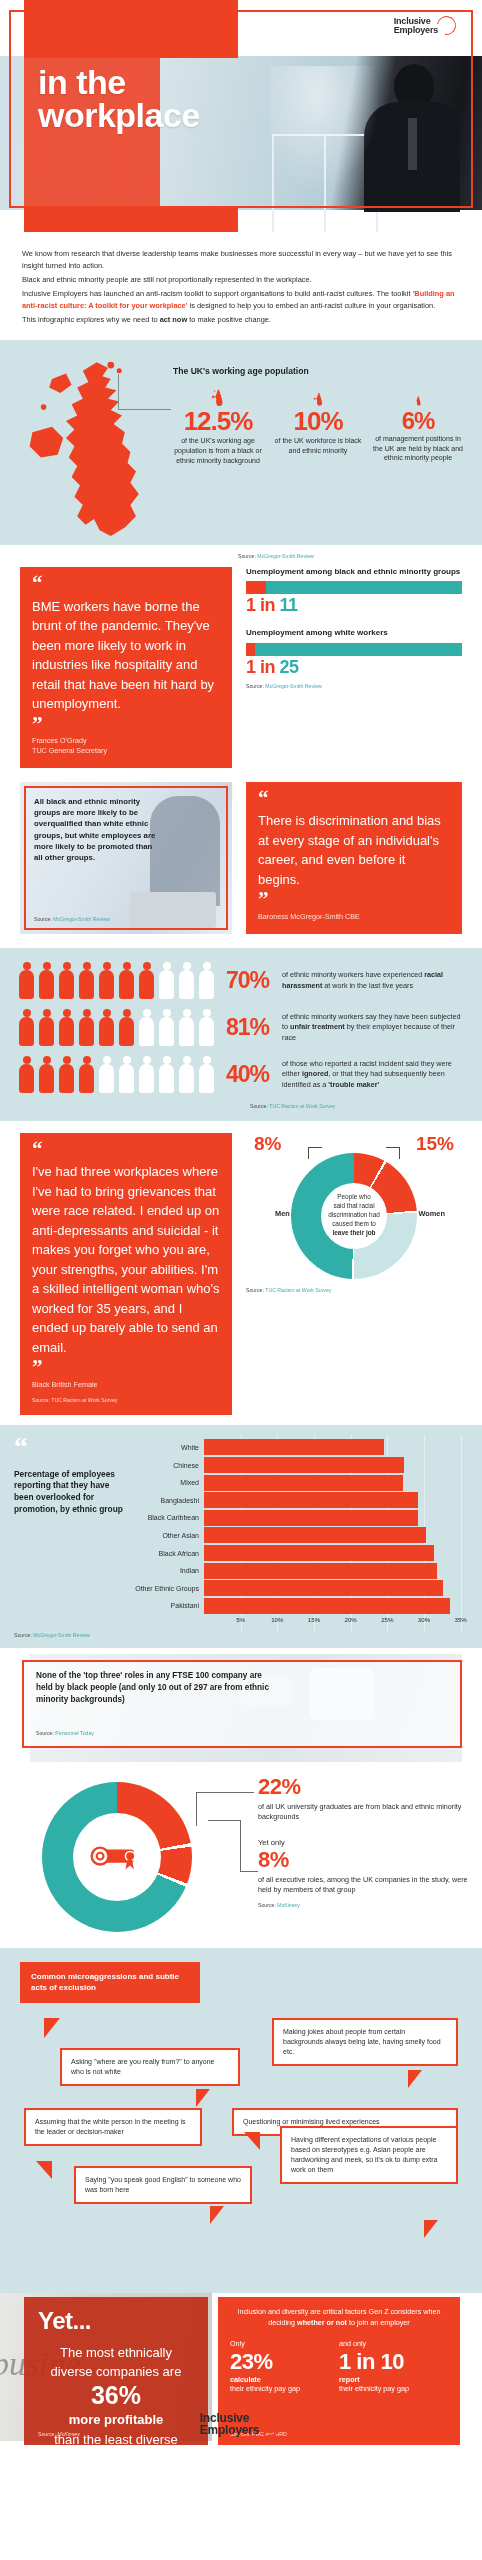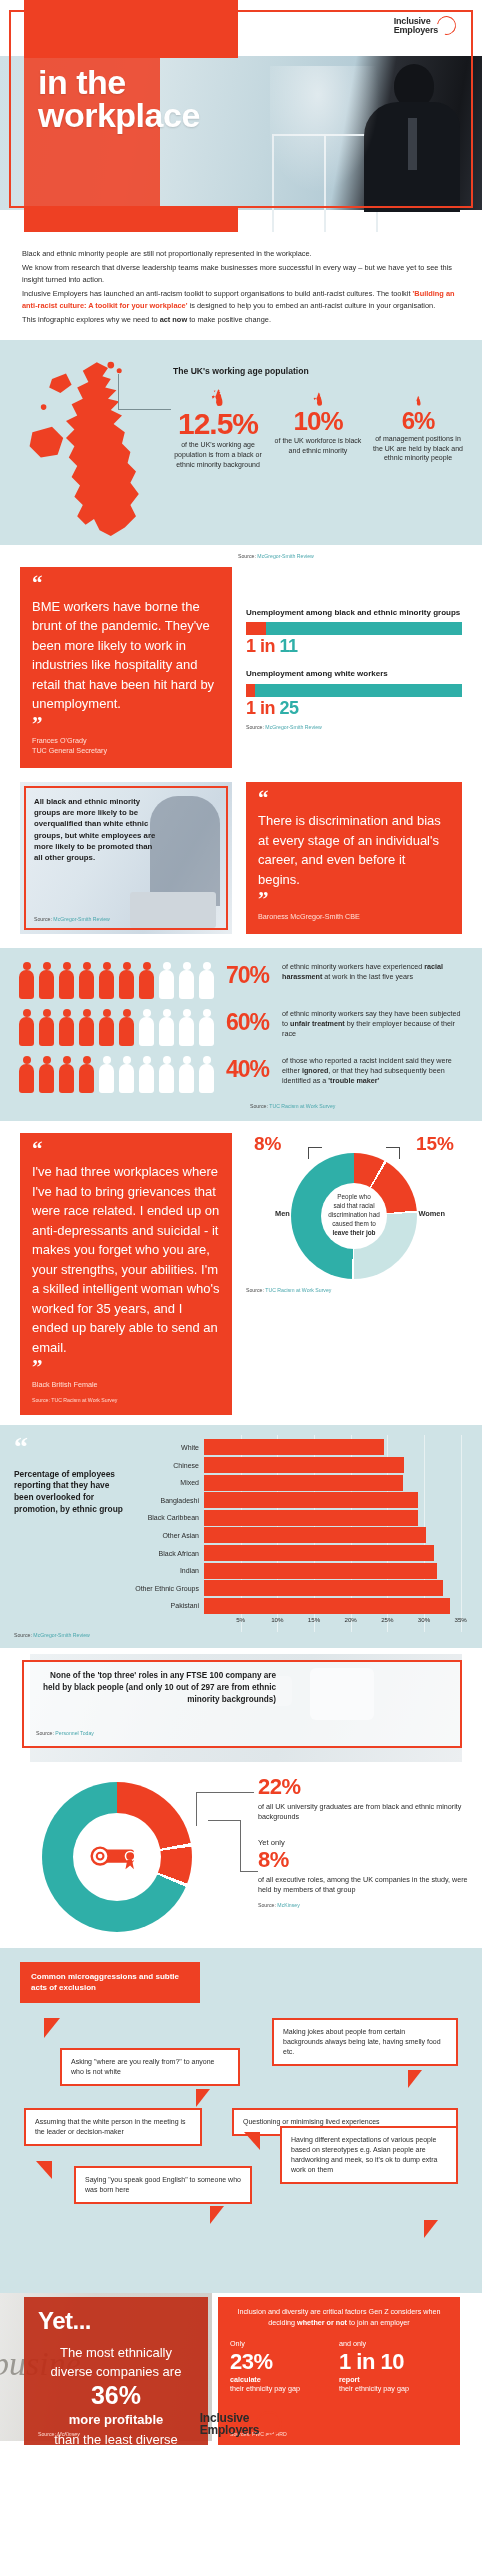--- a/index.html
+++ b/index.html
@@ -44,21 +44,21 @@
   
   .sec-blue { background:#cfe3e6; position:relative; }
   .ukpop { height:205px; position:relative; overflow:hidden; }
   .uk-map { position:absolute; left:24px; top:18px; width:140px; height:185px; }
   .ukpop-title { position:absolute; left:173px; top:26px; font-size:8.6px; font-weight:bold; color:#1d1d1d; }
   .leader { position:absolute; left:118px; top:34px; width:52px; height:36px; border-left:1px solid #7a8f93; border-bottom:0; }
   .leader:after{ content:""; position:absolute; left:0; bottom:0; width:52px; height:1px; background:#7a8f93;}
   .stats-row { position:absolute; left:168px; top:46px; width:300px; display:flex; }
   .stat { flex:1; text-align:center; padding:0 4px; }
   .stat-icon { height:22px; display:flex; align-items:flex-end; justify-content:center; }
-  .stat-big { font-size:30px; font-weight:bold; color:#EE4023; line-height:1.05; letter-spacing:-1px; }
+  .stat-big { font-size:26px; font-weight:bold; color:#EE4023; line-height:1.05; letter-spacing:-1px; }
   .stat-big.s2 { font-size:26px; }
   .stat-big.s3 { font-size:24px; }
   .stat-sub { font-size:7px; line-height:1.38; color:#2b2b2b; margin-top:1px; }
   .src { font-size:5.2px; color:#4a4a4a; }
   .src i { color:#4aa7ad; font-style:normal; }
 
   
   .quote-red { background:#EE4023; color:#fff; padding:10px 12px 12px 12px; }
   .qmark { font-size:21px; font-weight:bold; line-height:0.6; color:#fff; font-family:"Liberation Serif", serif; }
   .qtext { font-size:13px; font-weight:normal; line-height:1.5; margin:7px 0 4px; }
@@ -67,21 +67,21 @@
   
   .unemp-h { font-size:8px; font-weight:bold; line-height:1.3; color:#1d1d1d; margin-bottom:4px; }
   .uebar { height:13px; display:flex; margin-bottom:1px; }
   .uebar .red { background:#EE4023; }
   .uebar .teal { background:#2FAFA8; flex:1; }
   .ratio { font-size:18px; font-weight:bold; letter-spacing:-0.5px; }
   .ratio .r { color:#EE4023; } .ratio .t { color:#2FAFA8; }
 
   
   .people-sec { background:#cfe3e6; padding:14px 18px 12px; }
-  .prow { display:flex; margin-bottom:9px; }
+  .prow { display:flex; align-items:center; margin-bottom:9px; }
   .picons { display:flex; gap:3px; width:208px; }
   .pfig { width:17px; height:38px; position:relative; }
   .pfig .hd { position:absolute; left:4.5px; top:0; width:8px; height:8px; border-radius:50%; }
   .pfig .bd { position:absolute; left:1px; top:8.5px; width:15px; height:29px; border-radius:7px 7px 3px 3px; }
   .pfig.on .hd, .pfig.on .bd { background:#EE4023; }
   .pfig.off .hd, .pfig.off .bd { background:#ffffff; }
   .pnum { font-size:23px; font-weight:bold; color:#EE4023; letter-spacing:-1px; width:56px; }
   .ptext { font-size:7.2px; line-height:1.42; color:#2b2b2b; flex:1; }
 
   
@@ -106,21 +106,21 @@
   .xaxis { display:flex; margin-left:72px; position:relative; height:12px; margin-top:2px; }
   .xtick { position:absolute; font-size:6.2px; color:#2b2b2b; transform:translateX(-50%); }
 
   
   .ftse { position:relative; height:120px; background:#ffffff; }
   .ftse-photo { position:absolute; left:30px; top:6px; width:432px; height:108px;
      background:linear-gradient(110deg,#eef2f4 0%,#e3e9ec 35%,#dfe6e9 60%,#eceff1 100%); }
   .ftse-photo:before { content:""; position:absolute; left:210px; top:22px; width:52px; height:30px; background:#e7ecef; border-radius:5px; }
   .ftse-photo:after { content:""; position:absolute; left:280px; top:14px; width:64px; height:52px; background:#f2f5f6; border-radius:6px; }
   .ftse-frame { position:absolute; left:22px; top:12px; width:440px; height:88px; border:2px solid #EE4023; background:rgba(255,255,255,.62); }
-  .ftse-txt { position:absolute; left:36px; top:22px; width:240px; font-size:8.2px; font-weight:bold; line-height:1.45; color:#1d1d1d;text-align:right; }
+  .ftse-txt { position:absolute; left:36px; top:22px; width:240px; font-size:8.2px; font-weight:bold; line-height:1.45; color:#1d1d1d; }
   .ftse-src { position:absolute; left:36px; top:82px; }
 
   
   .grad-sec { background:#fff; position:relative; height:180px; }
   .grad-donut { position:absolute; left:42px; top:14px; width:150px; height:150px; border-radius:50%; }
   .grad-hole { position:absolute; left:50%; top:50%; transform:translate(-50%,-50%); width:88px; height:88px; border-radius:50%; background:#fff; }
   .scroll-ic { position:absolute; left:50%; top:50%; transform:translate(-50%,-50%); width:58px; height:30px; }
 
   
   .micro { background:#cfe3e6; position:relative; height:345px; }
@@ -179,22 +179,22 @@
     <div class="hero-logo logo">
       <div class="logo-text">
         <div>Inclusive</div>
         <div>Employers</div>
       </div>
       <div class="logo-ring"></div>
     </div>
   </div>
 
   <div class="intro">
+    <p>We know from research that diverse leadership teams make businesses more successful in every way – but we have yet to see this insight turned into action.</p>
     <p>Black and ethnic minority people are still not proportionally represented in the workplace.</p>
-    <p>We know from research that diverse leadership teams make businesses more successful in every way – but we have yet to see this insight turned into action.</p>
     <p><span>Inclusive Employers has launched an anti-racism toolkit to support organisations to build anti-racist cultures. The toolkit </span><span class="red-b">'Building an anti-racist culture: A toolkit for your workplace'</span><span> is designed to help you to embed an anti-racist culture in your organisation.</span></p>
     <p><span>This infographic explores why we need to </span><span class="bold">act now</span><span> to make positive change.</span></p>
   </div>
 
   <div class="sec-blue ukpop">
     <svg class="uk-map" viewBox="0 0 100 130">
       <path fill="#EE4023" d="M52 2 L60 6 L56 12 L62 14 L58 20 L66 22 L60 28 L68 30 L62 36 L70 40 L64 46 L72 52 L70 60 L76 66 L74 74 L80 80 L76 88 L82 96 L76 104 L80 112 L72 120 L62 126 L54 122 L50 114 L44 118 L38 112 L42 104 L36 98 L40 90 L34 84 L38 76 L32 70 L36 62 L30 56 L36 50 L30 44 L38 40 L34 32 L42 28 L38 20 L46 16 L42 8 Z"></path>
       <path fill="#EE4023" d="M6 52 L20 48 L28 56 L24 68 L12 70 L4 62 Z"></path>
       <path fill="#EE4023" d="M20 14 L30 10 L34 18 L26 24 L18 20 Z"></path>
       <circle fill="#EE4023" cx="62" cy="4" r="2.4"></circle>
@@ -246,21 +246,21 @@
         <div class="quote-red">
           <div class="qmark">“</div>
           <div class="qtext">BME workers have borne the brunt of the pandemic. They've been more likely to work in industries like hospitality and retail that have been hit hard by unemployment.</div>
           <div class="qmark">”</div>
           <div class="qattrib">
             <div>Frances O'Grady</div>
             <div>TUC General Secretary</div>
           </div>
         </div>
       </div>
-      <div style="flex:1;margin-top:41px;">
+      <div style="flex:1;">
         <div class="unemp-h">Unemployment among black and ethnic minority groups</div>
         <div class="uebar">
           <div class="red" style="width:9.1%"></div>
             <div class="teal"></div>
         </div>
         <div class="ratio"><span class="r">1 in </span><span class="t">11</span></div>
         <div class="unemp-h" style="margin-top:12px;">Unemployment among white workers</div>
         <div class="uebar">
           <div class="red" style="width:4%"></div>
             <div class="teal"></div>
@@ -373,21 +373,21 @@
           </div>
         <div class="pfig off">
             <div class="hd"></div>
             <div class="bd"></div>
           </div>
         <div class="pfig off">
             <div class="hd"></div>
             <div class="bd"></div>
           </div>
       </div>
-      <div class="pnum">60%</div>
+      <div class="pnum">81%</div>
       <div class="ptext"><span>of ethnic minority workers say they have been subjected to </span><span class="bold">unfair treatment</span><span> by their employer because of their race</span></div>
     </div>
     <div class="prow">
       <div class="picons">
         <div class="pfig on">
             <div class="hd"></div>
             <div class="bd"></div>
           </div>
         <div class="pfig on">
             <div class="hd"></div>

